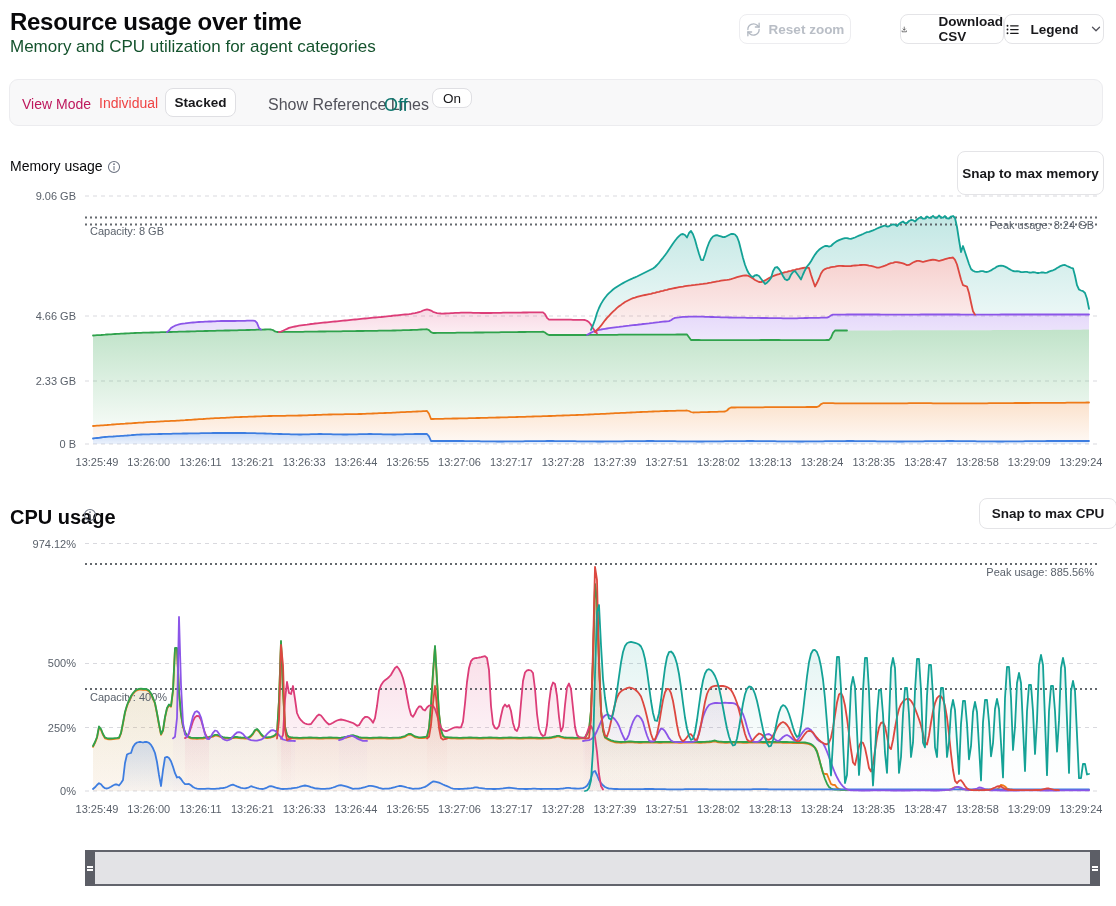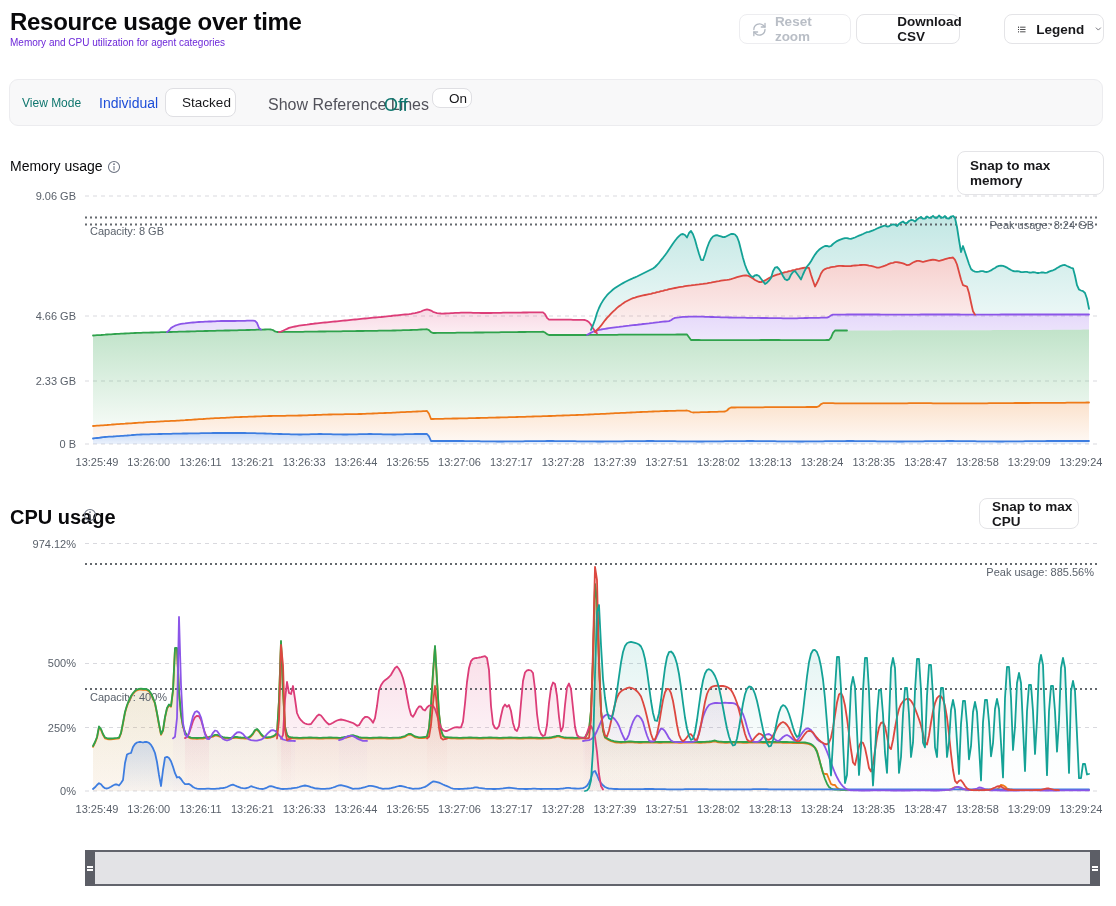--- a/index.html
+++ b/index.html
@@ -1,56 +1,56 @@
 <!DOCTYPE html>
 <html><head><meta charset="utf-8"><title>Resource usage over time</title>
 <style>
 * { margin:0; padding:0; box-sizing:border-box; }
 body { width:1116px; height:906px; background:#fff; font-family:"Liberation Sans", sans-serif; position:relative; overflow:hidden; }
 .btn { position:absolute; display:flex; align-items:center; justify-content:center; gap:8px;
   height:30px; border:1px solid #e4e4e7; border-radius:8px; background:#fff;
-  font-size:13.5px; font-weight:bold; color:#18181b;padding-left:12px; }
+  font-size:13.5px; font-weight:bold; color:#18181b; }
 .abs { position:absolute; }
 </style></head>
 <body>
 <div class="abs" style="left:10px;top:8px;font-size:24px;font-weight:bold;color:#09090b;letter-spacing:-0.3px">Resource usage over time</div>
-<div class="abs" style="left:10px;top:37px;font-size:10px;color:#6d28d9">Memory and CPU utilization for agent categories</div>
+<div class="abs" style="left:10px;top:37px;font-size:17px;color:#14532d">Memory and CPU utilization for agent categories</div>
 
 <div class="btn" style="left:739px;top:14px;width:112px;color:#b9bec6;border-color:#ededf0">
     <svg width="15" height="15" viewBox="0 0 24 24" fill="none" stroke="#b3b9c2" stroke-width="2.1" stroke-linecap="round" stroke-linejoin="round">
       <path d="M21 2v6h-6"></path>
       <path d="M3 12a9 9 0 0 1 15-6.7L21 8"></path>
       <path d="M3 22v-6h6"></path>
       <path d="M21 12a9 9 0 0 1-15 6.7L3 16"></path>
     </svg>
     <span>Reset zoom</span>
   </div>
-<div class="btn" style="left:856px;top:14px;width:104px;gap:31px;">
+<div class="btn" style="left:900px;top:14px;width:104px;gap:31px;">
     <svg width="15" height="15" viewBox="0 0 24 24" fill="none" stroke="#18181b" stroke-width="2.1" stroke-linecap="round" stroke-linejoin="round">
       <path d="M12 3v11"></path>
       <path d="M7.5 10l4.5 4.5 4.5-4.5"></path>
       <path d="M4 17v3.5h16V17"></path>
     </svg>
     <span>Download CSV</span>
   </div>
 <div class="btn" style="left:1004px;top:14px;width:100px;gap:10px">
     <svg width="15" height="15" viewBox="0 0 24 24" fill="none" stroke="#18181b" stroke-width="2" stroke-linecap="round" stroke-linejoin="round">
       <path d="M9 6h12M9 12h12M9 18h12"></path>
       <path d="M4 6h.01M4 12h.01M4 18h.01" stroke-width="3"></path>
     </svg>
     <span>Legend</span>
     <svg width="14" height="14" viewBox="0 0 24 24" fill="none" stroke="#52525b" stroke-width="2.2" stroke-linecap="round" stroke-linejoin="round">
       <path d="M6 9l6 6 6-6"></path>
     </svg>
   </div>
 
 <div class="abs" style="left:9px;top:79px;width:1094px;height:47px;background:#f8f8f9;border:1px solid #ececef;border-radius:9px"></div>
-<div class="abs" style="left:22px;top:96px;font-size:12px;color:#0f766e">View Mode</div>
-<div class="abs" style="left:99px;top:95px;font-size:14px;color:#1d4ed8">Individual</div>
-<div class="btn" style="left:165px;top:88px;width:71px;height:29px;font-weight:normal;border-color:#dfdfe3">Stacked</div>
+<div class="abs" style="left:22px;top:96px;font-size:14px;color:#be185d">View Mode</div>
+<div class="abs" style="left:99px;top:95px;font-size:14px;color:#ef4444">Individual</div>
+<div class="btn" style="left:165px;top:88px;width:71px;height:29px;font-weight:bold;border-color:#dfdfe3">Stacked</div>
 <div class="abs" style="left:268px;top:96px;font-size:16px;color:#52525b">Show Reference Lines</div>
 <div class="abs" style="left:384px;top:95px;font-size:18px;color:#0f766e">Off</div>
 <div class="btn" style="left:432px;top:88px;width:40px;height:20px;font-weight:normal;border-color:#dfdfe3">On</div>
 
 <div class="abs" style="left:10px;top:158px;font-size:14px;font-weight:normal;color:#09090b">Memory usage</div>
 <svg style="position:absolute;left:107px;top:160px" width="14" height="14" viewBox="0 0 24 24" fill="none" stroke="#6b7280" stroke-width="1.8">
     <circle cx="12" cy="12" r="9.5"></circle>
     <path d="M12 11v6" stroke-linecap="round"></path>
     <circle cx="12" cy="7.2" r="0.6" fill="#6b7280"></circle>
   </svg>
@@ -163,21 +163,21 @@
     <path d="M595.0 332.0L597.0 330.0L599.0 328.0L601.0 325.7L603.0 323.0L605.0 320.3L607.0 317.9L609.0 315.8L611.0 313.6L613.0 311.6L615.0 309.8L617.0 307.9L619.0 306.3L621.0 304.9L623.0 303.4L625.0 302.0L627.0 301.0L629.0 300.0L631.0 299.0L633.0 298.2L635.0 297.6L637.0 296.9L639.0 296.3L641.0 295.8L643.0 295.4L645.0 295.0L647.0 294.6L649.0 294.2L651.0 293.8L653.0 293.2L655.0 292.8L657.0 292.2L659.0 291.8L661.0 291.2L663.0 290.8L665.0 290.2L667.0 289.8L669.0 289.2L671.0 288.8L673.0 288.4L675.0 288.0L677.0 287.6L679.0 287.2L681.0 286.9L683.0 286.6L685.0 286.2L687.0 285.9L689.0 285.6L691.0 285.4L693.0 285.1L695.0 284.9L697.0 284.6L699.0 284.4L701.0 284.1L703.0 283.9L705.0 283.6L707.0 283.3L709.0 282.9L711.0 282.6L713.0 282.2L715.0 281.8L717.0 281.4L719.0 281.1L721.0 280.7L723.0 280.4L725.0 280.1L727.0 279.9L729.0 279.6L731.0 279.2L733.0 278.5L735.0 277.8L737.0 277.2L739.0 276.6L741.0 276.1L743.0 275.6L745.0 275.4L747.0 275.5L749.0 276.2L751.0 277.2L753.0 278.6L755.0 280.0L757.0 281.0L759.0 282.0L761.0 282.1L763.0 281.4L765.0 280.4L767.0 279.2L769.0 278.1L771.0 277.1L773.0 276.2L775.0 275.4L777.0 274.7L779.0 274.1L781.0 273.4L783.0 272.8L785.0 272.2L787.0 271.8L789.0 271.2L791.0 270.8L793.0 270.2L795.0 269.8L797.0 269.2L799.0 268.8L801.0 268.3L803.0 268.0L805.0 267.7L807.0 267.7L809.0 268.0L811.0 274.7L813.0 280.8L815.0 286.5L817.0 282.8L819.0 278.5L821.0 273.5L823.0 270.4L825.0 269.1L827.0 268.2L829.0 267.8L831.0 267.2L833.0 266.9L835.0 266.6L837.0 266.2L839.0 265.9L841.0 265.9L843.0 266.0L845.0 266.1L847.0 266.2L849.0 266.2L851.0 266.0L853.0 265.7L855.0 265.5L857.0 265.3L859.0 265.2L861.0 265.0L863.0 264.9L865.0 264.9L867.0 265.2L869.0 265.6L871.0 265.9L873.0 266.3L875.0 267.0L877.0 267.7L879.0 267.7L881.0 267.0L883.0 266.3L885.0 265.6L887.0 264.8L889.0 263.9L891.0 263.2L893.0 262.8L895.0 262.2L897.0 262.2L899.0 262.5L901.0 262.8L903.0 263.4L905.0 264.2L907.0 265.1L909.0 264.9L911.0 263.7L913.0 262.5L915.0 261.7L917.0 260.9L919.0 260.8L921.0 261.4L923.0 262.0L925.0 261.4L927.0 260.8L929.0 260.3L931.0 260.0L933.0 259.7L935.0 259.8L937.0 260.4L939.0 261.0L941.0 260.4L943.0 259.8L945.0 259.2L947.0 258.6L949.0 258.0L951.0 257.8L953.0 257.5L955.0 259.8L957.0 264.5L959.0 272.0L961.0 279.5L963.0 285.2L965.0 285.8L967.0 286.5L969.0 293.0L971.0 302.5L973.0 311.2L975.0 314.6" fill="none" stroke="#dc4840" stroke-width="1.8" stroke-linejoin="round" stroke-linecap="round"></path>
     <path d="M591.0 329.8L593.0 325.2L595.0 319.7L597.0 313.0L599.0 308.0L601.0 303.9L603.0 300.6L605.0 297.8L607.0 295.2L609.0 293.1L611.0 291.3L613.0 289.5L615.0 288.1L617.0 286.7L619.0 285.4L621.0 284.2L623.0 283.1L625.0 282.0L627.0 281.0L629.0 280.0L631.0 279.1L633.0 278.2L635.0 277.4L637.0 276.5L639.0 275.5L641.0 274.5L643.0 273.5L645.0 272.5L647.0 271.5L649.0 270.5L651.0 269.5L653.0 268.5L655.0 267.0L657.0 265.0L659.0 262.8L661.0 260.2L663.0 257.8L665.0 255.2L667.0 252.5L669.0 249.5L671.0 246.5L673.0 243.5L675.0 240.8L677.0 238.2L679.0 236.1L681.0 234.4L683.0 234.0L685.0 235.0L687.0 237.5L689.0 233.0L691.0 231.0L693.0 234.3L695.0 239.7L697.0 247.0L699.0 253.7L701.0 259.8L703.0 260.2L705.0 254.7L707.0 248.0L709.0 242.7L711.0 238.8L713.0 236.5L715.0 235.5L717.0 235.2L719.0 235.8L721.0 236.4L723.0 237.1L725.0 237.0L727.0 236.0L729.0 235.0L731.0 234.0L733.0 233.8L735.0 234.5L737.0 236.8L739.0 242.0L741.0 250.0L743.0 258.0L745.0 264.7L747.0 270.0L749.0 273.7L751.0 276.0L753.0 277.0L755.0 275.3L757.0 275.0L759.0 276.0L761.0 278.7L763.0 281.3L765.0 284.0L767.0 282.7L769.0 280.7L771.0 278.0L773.0 271.3L775.0 267.7L777.0 267.0L779.0 269.0L781.0 272.0L783.0 276.0L785.0 279.3L787.0 280.3L789.0 279.0L791.0 274.7L793.0 272.0L795.0 271.0L797.0 273.7L799.0 276.5L801.0 279.5L803.0 274.5L805.0 270.2L807.0 266.5L809.0 264.2L811.0 261.2L813.0 257.8L815.0 254.6L817.0 251.9L819.0 249.8L821.0 248.2L823.0 247.0L825.0 246.0L827.0 245.9L829.0 246.6L831.0 246.0L833.0 244.0L835.0 242.4L837.0 241.1L839.0 240.1L841.0 239.4L843.0 238.7L845.0 238.1L847.0 238.1L849.0 238.7L851.0 238.8L853.0 238.2L855.0 237.5L857.0 236.5L859.0 235.6L861.0 234.9L863.0 234.0L865.0 233.0L867.0 232.2L869.0 231.8L871.0 231.1L873.0 230.4L875.0 229.5L877.0 228.5L879.0 227.6L881.0 226.9L883.0 226.2L885.0 225.5L887.0 226.5L889.0 226.3L891.0 225.0L893.0 224.3L895.0 224.7L897.0 226.0L899.0 224.0L901.0 222.5L903.0 221.5L905.0 223.2L907.0 223.0L909.0 221.0L911.0 220.0L913.0 220.2L915.0 221.5L917.0 219.5L919.0 218.0L921.0 217.0L923.0 218.7L925.0 218.5L927.0 216.5L929.0 217.8L931.0 217.6L933.0 215.8L935.0 217.9L937.0 217.8L939.0 215.5L941.0 217.5L943.0 217.7L945.0 216.0L947.0 218.3L949.0 218.5L951.0 216.5L953.0 216.0L955.0 218.0L957.0 227.0L959.0 240.0L961.0 252.0L963.0 246.0L965.0 252.0L967.0 258.0L969.0 264.0L971.0 269.0L973.0 270.7L975.0 271.6L977.0 271.9L979.0 271.7L981.0 271.1L983.0 271.2L985.0 271.9L987.0 272.0L989.0 271.3L991.0 270.4L993.0 269.1L995.0 267.9L997.0 266.6L999.0 265.9L1001.0 265.6L1003.0 265.9L1005.0 266.6L1007.0 267.6L1009.0 268.9L1011.0 270.0L1013.0 271.0L1015.0 271.4L1017.0 271.1L1019.0 271.4L1021.0 272.1L1023.0 272.2L1025.0 271.8L1027.0 271.8L1029.0 272.5L1031.0 272.6L1033.0 272.2L1035.0 272.3L1037.0 273.0L1039.0 273.0L1041.0 272.5L1043.0 272.4L1045.0 272.8L1047.0 272.6L1049.0 271.6L1051.0 270.9L1053.0 270.3L1055.0 269.4L1057.0 268.1L1059.0 266.9L1061.0 265.8L1063.0 265.1L1065.0 265.0L1067.0 266.0L1069.0 266.9L1071.0 267.8L1073.0 268.3L1075.0 275.8L1077.0 285.2L1079.0 289.5L1081.0 290.5L1083.0 291.2L1085.0 293.0L1087.0 298.8L1089.0 308.8" fill="none" stroke="#14a296" stroke-width="1.8" stroke-linejoin="round" stroke-linecap="round"></path>
   </svg>
 
 <div class="abs" style="left:10px;top:506px;font-size:20px;font-weight:bold;color:#09090b">CPU usage</div>
 <svg style="position:absolute;left:83px;top:508px" width="14" height="14" viewBox="0 0 24 24" fill="none" stroke="#6b7280" stroke-width="1.8">
     <circle cx="12" cy="12" r="9.5"></circle>
     <path d="M12 11v6" stroke-linecap="round"></path>
     <circle cx="12" cy="7.2" r="0.6" fill="#6b7280"></circle>
   </svg>
-<div class="btn" style="left:979px;top:498px;width:100px;height:31px">Snap to max CPU</div>
+<div class="btn" style="left:979px;top:498px;width:138px;height:31px">Snap to max CPU</div>
 
 <svg width="1116" height="290" viewBox="0 530 1116 290" style="position:absolute;left:0;top:530px;">
     <line x1="85" y1="543.5" x2="1100" y2="543.5" stroke="#d9d9de" stroke-width="1" stroke-dasharray="4 4"></line>
     <line x1="85" y1="663.5" x2="1100" y2="663.5" stroke="#d9d9de" stroke-width="1" stroke-dasharray="4 4"></line>
     <line x1="85" y1="727.5" x2="1100" y2="727.5" stroke="#d9d9de" stroke-width="1" stroke-dasharray="4 4"></line>
     <line x1="85" y1="791" x2="1100" y2="791" stroke="#d9d9de" stroke-width="1" stroke-dasharray="4 4"></line>
     <text x="76" y="548" font-size="11" fill="#5a616b" text-anchor="end" font-family="Liberation Sans, sans-serif">974.12%</text>
     <text x="76" y="667" font-size="11" fill="#5a616b" text-anchor="end" font-family="Liberation Sans, sans-serif">500%</text>
     <text x="76" y="731.5" font-size="11" fill="#5a616b" text-anchor="end" font-family="Liberation Sans, sans-serif">250%</text>
     <text x="76" y="795" font-size="11" fill="#5a616b" text-anchor="end" font-family="Liberation Sans, sans-serif">0%</text>

